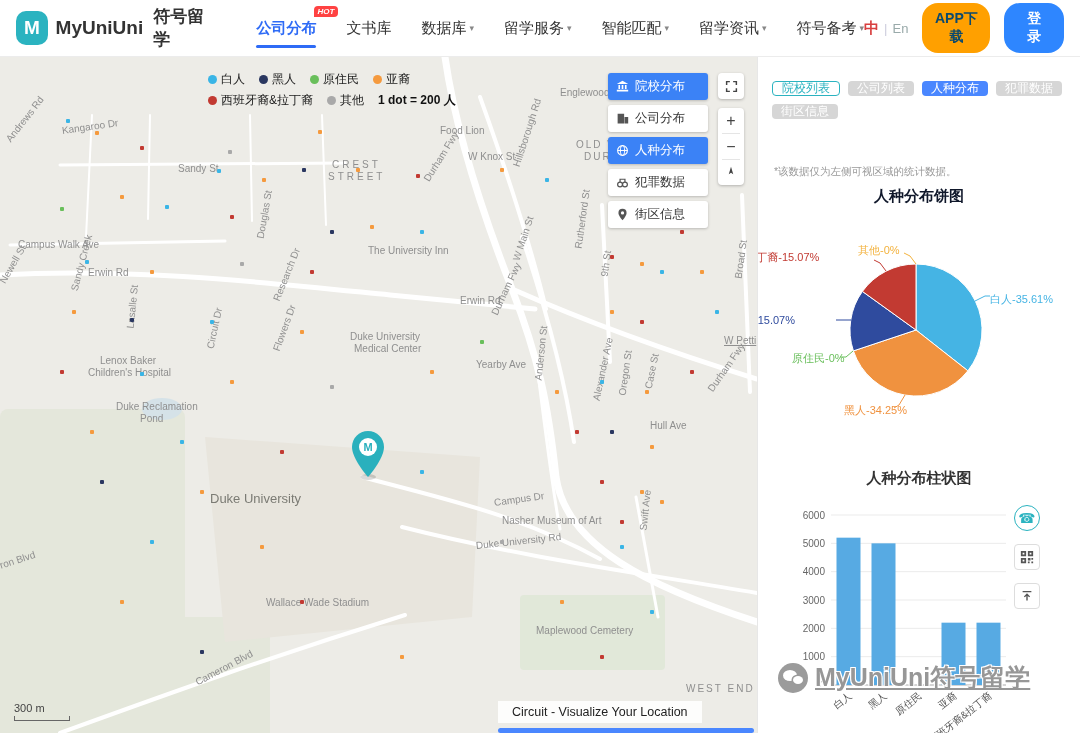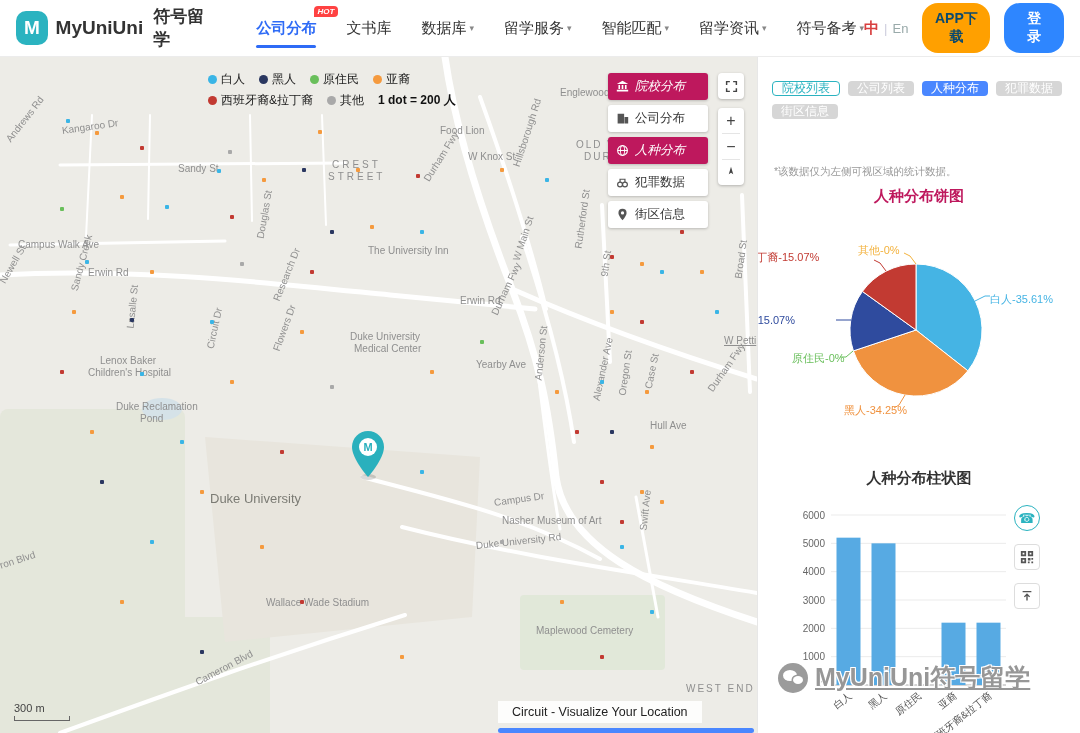--- a/index.html
+++ b/index.html
@@ -53,21 +53,21 @@
   .legend { position:absolute; left:208px; top:12px; z-index:10; }
   .legend-row { display:flex; gap:14px; align-items:center; height:21px; }
   .legend-item { font-size:12px; color:#222; display:flex; align-items:center; }
   .legend-dot { width:9px; height:9px; border-radius:50%; display:inline-block; margin-right:4px; }
   .legend-note { font-size:12px; font-weight:bold; color:#111; }
 
   .layer-menu { position:absolute; left:608px; top:16px; z-index:12; display:flex; flex-direction:column; gap:5px; }
   .layer-btn { width:100px; height:27px; background:#fff; border-radius:3px; border:0; cursor:pointer;
                box-shadow:0 1px 3px rgba(0,0,0,.22); display:flex; align-items:center; gap:6px;
                padding:0 8px; font-size:12.5px; color:#333; font-family:inherit; }
-  .layer-btn.active { background:#be185d; color:#fff;font-style:italic; }
+  .layer-btn.active { background:#3b82f6; color:#fff; }
   .layer-btn svg { width:13px; height:13px; flex:none; }
 
   .map-controls { position:absolute; left:718px; top:16px; z-index:12; display:flex;
                   flex-direction:column; gap:9px; align-items:center; }
   .ctrl { width:26px; height:26px; background:#fff; border-radius:4px; border:0; cursor:pointer;
           box-shadow:0 1px 3px rgba(0,0,0,.25); display:flex; align-items:center; justify-content:center; color:#444; }
   .zoom-group { width:26px; background:#fff; border-radius:4px; box-shadow:0 1px 3px rgba(0,0,0,.25);
           display:flex; flex-direction:column; }
   .zoom-btn { height:25px; border:0; background:transparent; font-size:16px; color:#444; cursor:pointer; }
   .zoom-divider { height:1px; background:#e5e5e5; margin:0 4px; }
@@ -85,21 +85,21 @@
            border-left:1px solid #e7e7e7; overflow:hidden; }
   .tabs { position:absolute; left:14px; top:24px; width:296px; display:flex; flex-wrap:wrap;
           gap:8px 8px; z-index:5; }
   .chip { height:15px; padding:0 9px; border-radius:4px; font-size:12px; display:flex; align-items:center;
           cursor:pointer; border:0; font-family:inherit; white-space:nowrap; }
   .chip.outline { border:1px solid #2bb3c0; color:#2bb3c0; background:#fff; }
   .chip.gray { background:#d6d6d6; color:#fff; }
   .chip.blue { background:#4a87ff; color:#fff; }
   .panel-note { position:absolute; left:16px; top:108px; font-size:10.5px; color:#999; }
   .pie-title { position:absolute; left:0; right:0; top:130px; text-align:center; font-size:15px;
-               font-weight:bold; color:#be185d; }
+               font-weight:bold; color:#0f172a; }
   #pie-svg { position:absolute; left:0; top:175px; z-index:2; }
   .pie-label { position:absolute; font-size:11px; white-space:nowrap; z-index:3; }
   .bar-title { position:absolute; left:0; right:0; top:412px; text-align:center; font-size:15px;
                font-weight:bold; color:#333; }
   #bar-svg { position:absolute; left:0; top:440px; z-index:2; }
   .side-tools { position:absolute; left:256px; top:448px; display:flex; flex-direction:column;
                 gap:13px; z-index:6; }
   .tool { width:26px; height:26px; background:#fff; border:1px solid #ddd; border-radius:4px;
           display:flex; align-items:center; justify-content:center; cursor:pointer; color:#555; }
   .tool.phone { border-radius:50%; border:1.5px solid #2bb3c0; color:#2bb3c0; font-size:14px; }

